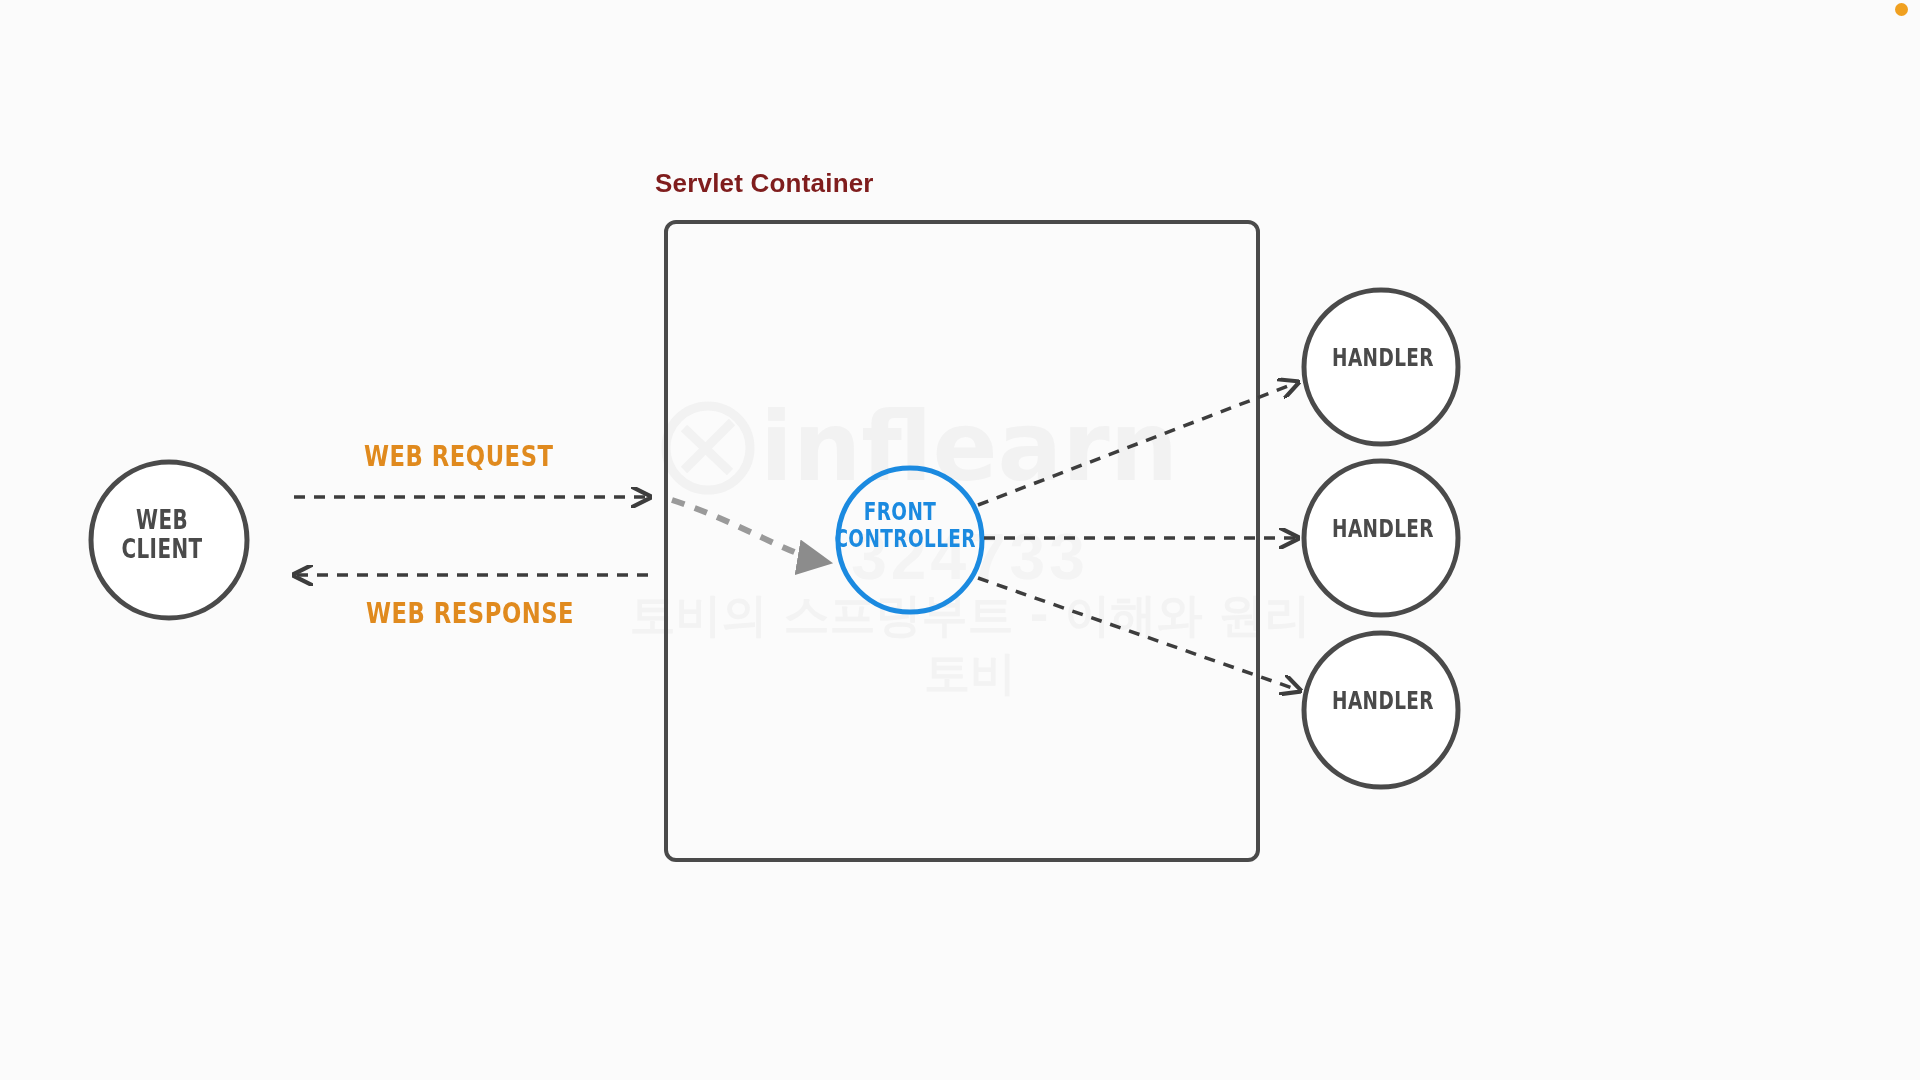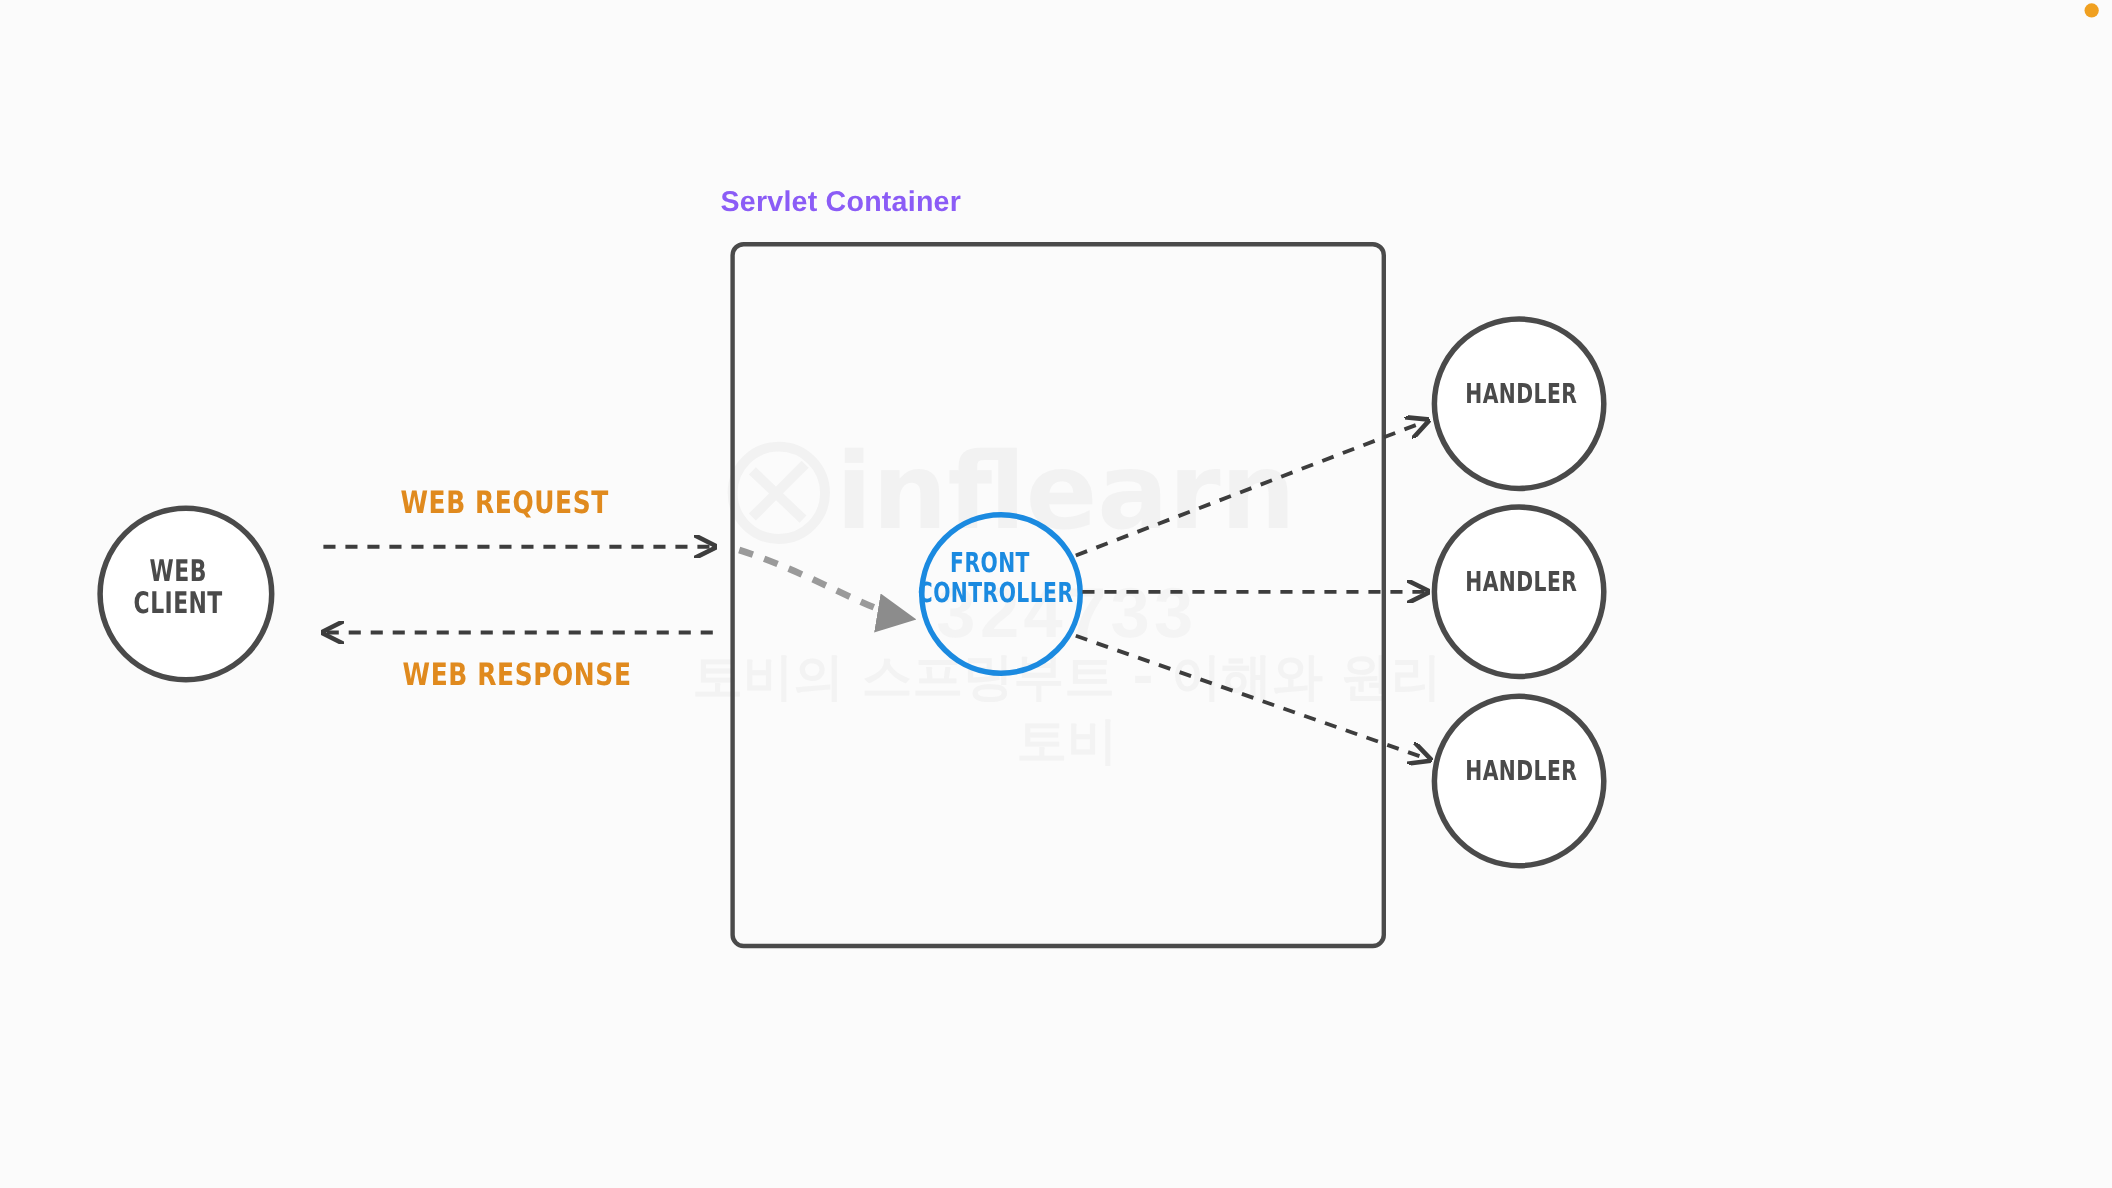--- a/index.html
+++ b/index.html
@@ -110,21 +110,21 @@
   }
   #handler-1-label { left: 1293px; top: 344px; }
   #handler-2-label { left: 1293px; top: 515px; }
   #handler-3-label { left: 1293px; top: 687px; }
 
   #container-title {
     position: absolute;
     left: 655px; top: 168px;
     font-size: 26px;
     font-weight: bold;
-    color: #8b5cf6;
+    color: #7f1d1d;
     letter-spacing: 0.2px;
     font-family: "Liberation Sans", sans-serif;
     z-index: 4;
   }
 
   .flow-label {
     position: absolute;
     font-family: "DejaVu Sans Condensed", "Liberation Sans Narrow", "Liberation Sans", sans-serif;
     font-weight: bold;
     font-size: 28px;

